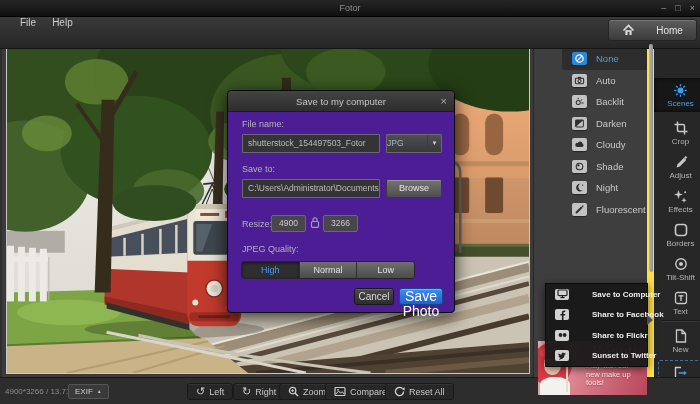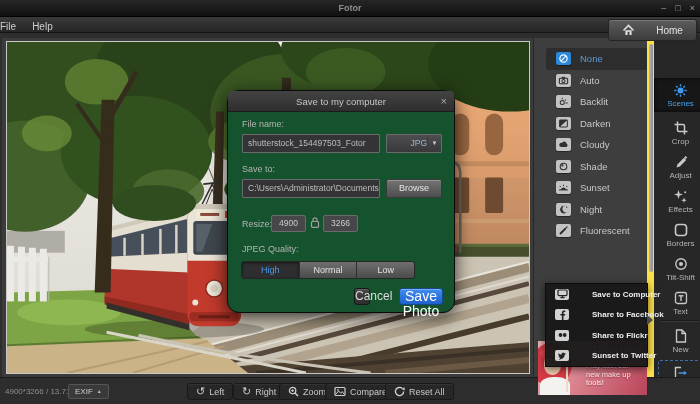--- a/index.html
+++ b/index.html
@@ -3,71 +3,71 @@
 <meta charset="utf-8">
 <style>
 *{margin:0;padding:0;box-sizing:border-box}
 html,body{width:700px;height:404px;overflow:hidden;background:#2e2e2e;
   font-family:"Liberation Sans",sans-serif;-webkit-font-smoothing:antialiased;position:relative}
 .abs{position:absolute}
 
 
 #titlebar{left:0;top:0;width:700px;height:17px;background:linear-gradient(#262626,#101010);
   border-bottom:1px solid #000;z-index:30}
-#app-title{width:100%;text-align:center;font-size:9px;font-weight:bold;color:#909090;line-height:17px}
+#app-title{width:100%;text-align:center;font-size:9px;font-weight:normal;color:#909090;line-height:17px}
 #win-controls{right:5px;top:1px;display:flex;gap:9px;color:#9a9a9a;font-size:9px;line-height:14px}
 #win-controls span{cursor:default}
-#menubar{left:0;top:17px;width:700px;height:16px;background:linear-gradient(#3a3a3a,#262626);
-  border-bottom:1px solid #151515;z-index:20;display:flex;align-items:flex-end;gap:16px;padding-left:0}
+#menubar{left:0;top:17px;width:700px;height:32px;background:linear-gradient(#3a3a3a,#262626);
+  border-bottom:1px solid #151515;z-index:20;display:flex;align-items:flex-start;gap:16px;padding-left:20px}
 .menu-item{font-size:10px;color:#cfcfcf}
 
 
 #home-btn{left:608px;top:19px;width:89px;height:22px;z-index:40;border-radius:3px;
   background:linear-gradient(#5d5d5d,#3c3c3c);border:1px solid #242424;
   box-shadow:inset 0 1px 0 rgba(255,255,255,.15);display:flex;align-items:center;justify-content:center;gap:21px}
 #home-btn span{font-size:10px;color:#e2e2e2}
 
 
 #canvas{left:2px;top:38px;width:531px;height:339px;background:#3b3b3b}
 #photo{left:4px;top:3px;width:524px;height:333px;border:1px solid #c9c8c4;background:#e9e8e4;overflow:hidden}
 #photo svg{display:block;width:100%;height:100%}
 
 
-#dialog{left:227px;top:90px;width:228px;height:223px;background:#14532d;border:1px solid #0a0a0a;
-  border-radius:12px;box-shadow:0 4px 18px rgba(0,0,0,.75);z-index:50}
+#dialog{left:227px;top:90px;width:228px;height:223px;background:#4c1d95;border:1px solid #0a0a0a;
+  border-radius:4px;box-shadow:0 4px 18px rgba(0,0,0,.75);z-index:50}
 #dialog-title{height:21px;background:linear-gradient(#434343,#2e2e2e);border-bottom:1px solid #1c1c1c;
   border-radius:4px 4px 0 0;text-align:center;font-size:9.5px;color:#c6c6c6;line-height:21px}
 #dialog-close{position:absolute;right:7px;top:3px;color:#a8a8a8;font-size:11px;line-height:14px;cursor:default}
 .dlabel{position:absolute;font-size:9px;color:#b4b4b4}
 .dinput{position:absolute;height:19px;background:#343436;border:1px solid #6b6b6b;border-radius:1px;
   color:#bdbdbd;font-size:8.5px;line-height:17px;padding-left:5px;white-space:nowrap;overflow:hidden}
 .dbtn-gray{position:absolute;height:19px;background:linear-gradient(#747474,#4e4e4e);border:1px solid #3a3a3a;
   border-radius:2px;color:#e6e6e6;font-size:9px;text-align:center;line-height:17px;
   box-shadow:inset 0 1px 0 rgba(255,255,255,.25)}
 #fmt-select{left:158px;top:43px;width:56px;display:flex;align-items:center}
-#fmt-select .val{flex:1;text-align:right;color:#9fb6cf;font-size:8.5px}
+#fmt-select .val{flex:1;text-align:left;color:#9fb6cf;font-size:8.5px}
 #fmt-select .arr{width:14px;border-left:1px solid #3c3c3c;color:#cfcfcf;font-size:6px;text-align:center}
 .rfield{position:absolute;top:124px;width:35px;height:17px;background:#47474a;border:1px solid #6b6b6b;
   border-radius:2px;color:#cccccc;font-size:8.5px;text-align:center;line-height:15px}
 #quality-seg{position:absolute;left:13px;top:170px;width:174px;height:18px;display:flex;border-radius:3px;
   overflow:hidden;border:1px solid #262626}
 #quality-seg .seg{flex:1;font-size:9px;text-align:center;line-height:17px;
   background:linear-gradient(#6f6f6f,#4b4b4b);color:#e3e3e3;border-left:1px solid #2e2e2e}
 #quality-seg .seg:first-child{border-left:none}
 #quality-seg .seg.on{background:#2e2e30;color:#4b9be8;box-shadow:inset 0 1px 3px rgba(0,0,0,.6)}
-#btn-cancel{position:absolute;left:126px;top:197px;width:16px;height:17px;border-radius:3px;
-  background:linear-gradient(#4a4a4a,#2d2d2d);border:1px solid #191919;color:#dcdcdc;font-size:12px;
-  line-height:15px;box-shadow:inset 0 1px 0 rgba(255,255,255,.12)}
+#btn-cancel{position:absolute;left:126px;top:197px;width:40px;height:17px;border-radius:3px;
+  background:linear-gradient(#4a4a4a,#2d2d2d);border:1px solid #191919;color:#dcdcdc;font-size:10px;
+  text-align:center;line-height:15px;box-shadow:inset 0 1px 0 rgba(255,255,255,.12)}
 #btn-save{position:absolute;left:171px;top:197px;width:44px;height:17px;border-radius:3px;
   background:linear-gradient(#3f8df2,#1f60cd);border:1px solid #16488f;color:#fff;font-size:14px;
   text-align:center;line-height:15px;box-shadow:inset 0 1px 0 rgba(255,255,255,.3)}
 
 
 #sidebar{left:533px;top:38px;width:114px;height:366px;background:#3e3e3e;border-left:1px solid #272727}
-.scene-row{position:relative;height:21.5px;margin-left:12px;display:flex;align-items:center;padding-left:10px;gap:9px}
+.scene-row{position:relative;height:21.5px;margin-left:28px;display:flex;align-items:center;padding-left:10px;gap:9px}
 .scene-row.sel{background:#2d2d2d;border-radius:3px 0 0 3px}
 .si{width:15px;height:13px;background:#c3c3c3;border-radius:2px;display:flex;align-items:center;
   justify-content:center;box-shadow:0 1px 1px rgba(0,0,0,.4)}
 .scene-row.sel .si{background:#2b87d8}
 .scn-lb{font-size:9.5px;color:#c9c9c9}
 .scene-row.sel .scn-lb{color:#5b9bd5}
 
 
 #share-menu{left:545px;top:283px;width:103px;background:rgba(25,25,25,.96);z-index:60;
   border:1px solid #0c0c0c;box-shadow:0 2px 8px rgba(0,0,0,.6)}
@@ -373,32 +373,20 @@
         <svg width="11" height="11" viewBox="0 0 12 12">
           <circle cx="6" cy="6" r="3.6" stroke="#2f2f2f" stroke-width="1.2" fill="none"></circle>
           <circle cx="4.8" cy="4.8" r="1.2" fill="#2f2f2f"></circle>
         </svg>
       </span>
     <span class="scn-lb">Shade</span>
   </div>
   <div class="scene-row">
     <span class="si">
         <svg width="11" height="11" viewBox="0 0 12 12">
-          <line x1="1.2" y1="8.6" x2="10.8" y2="8.6" stroke="#2f2f2f" stroke-width="1.2"></line>
-          <path d="M3.4,8.6 a2.6,2.6 0 0 1 5.2,0 z" fill="#2f2f2f"></path>
-          <line x1="6" y1="4.4" x2="6" y2="3" stroke="#2f2f2f" stroke-width="1.1"></line>
-          <line x1="2.8" y1="5.4" x2="1.9" y2="4.5" stroke="#2f2f2f" stroke-width="1.1"></line>
-          <line x1="9.2" y1="5.4" x2="10.1" y2="4.5" stroke="#2f2f2f" stroke-width="1.1"></line>
-        </svg>
-      </span>
-    <span class="scn-lb">Sunset</span>
-  </div>
-  <div class="scene-row">
-    <span class="si">
-        <svg width="11" height="11" viewBox="0 0 12 12">
           <path d="M7.2,2 a4.2,4.2 0 1 0 2.6,6.8 a3.4,3.4 0 0 1 -2.6,-6.8" fill="#2f2f2f"></path>
           <circle cx="9.4" cy="3.4" r="0.8" fill="#2f2f2f"></circle>
         </svg>
       </span>
     <span class="scn-lb">Night</span>
   </div>
   <div class="scene-row">
     <span class="si">
         <svg width="11" height="11" viewBox="0 0 12 12">
           <line x1="3" y1="9" x2="8.6" y2="3.4" stroke="#2f2f2f" stroke-width="2.2"></line>

